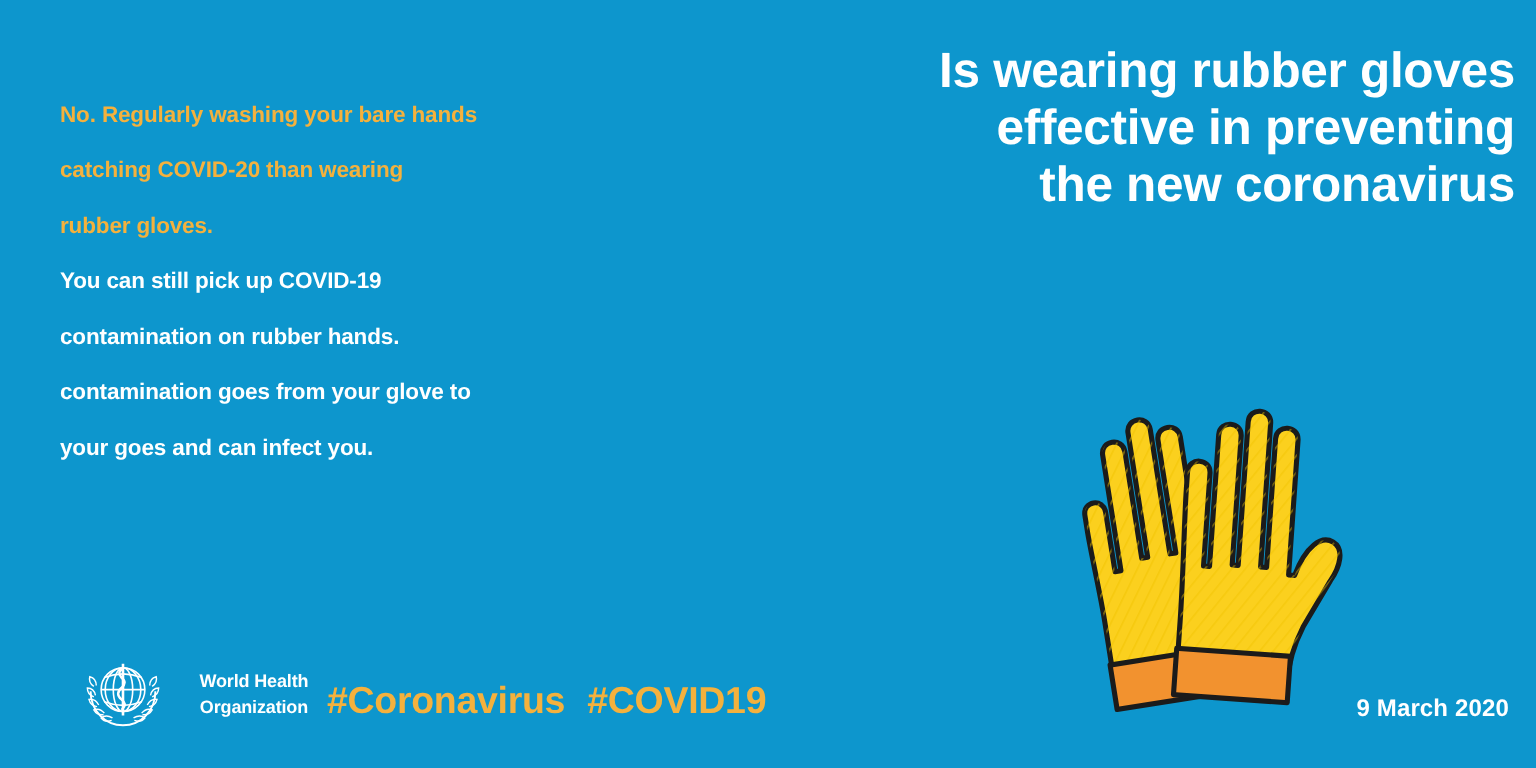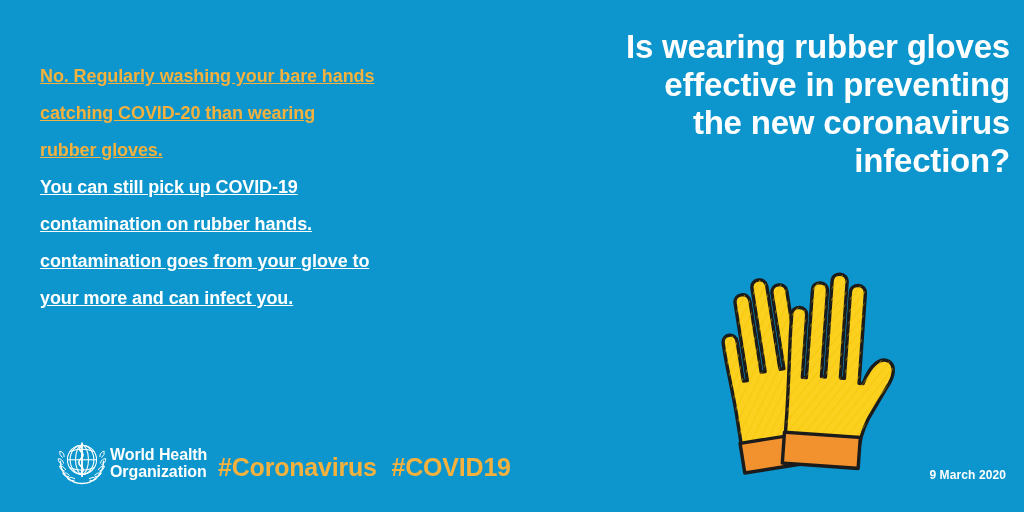--- a/index.html
+++ b/index.html
@@ -34,46 +34,46 @@
 
   
   #answer-block {
     position: absolute;
     left: 40px;
     top: 58px;
     width: 520px;
   }
   .answer-line {
     display: block;
-    font-size: 18px;
+    font-size: 15px;
     font-weight: bold;
     line-height: 37px;
     letter-spacing: -0.1px;
     white-space: nowrap;
-    text-decoration: underline;
   }
   .answer-line.amber { color: #f4b13d; }
   .answer-line.white { color: #ffffff; }
 
   
   #who-logo {
     position: absolute;
     left: 55px;
     bottom: 22px;
     display: flex;
     align-items: center;
   }
   #who-emblem { width: 54px; height: 54px; display: block; }
   #who-wordmark {
-    margin-left: 1px;
+    margin-left: 24px;
     color: #ffffff;
-    font-size: 16px;
+    font-size: 12px;
     font-weight: bold;
     line-height: 17.5px;
     letter-spacing: -0.1px;
+    text-align: center;
   }
   #who-wordmark span { display: block; white-space: nowrap; }
 
   
   #hashtags {
     position: absolute;
     left: 218px;
     bottom: 30px;
     color: #f4b13d;
     font-size: 25px;
@@ -83,21 +83,21 @@
   }
   #hashtags .tag { margin-right: 8px; }
   #hashtags .tag:last-child { margin-right: 0; }
 
   
   #date-stamp {
     position: absolute;
     right: 18px;
     bottom: 30px;
     color: #ffffff;
-    font-size: 12px;
+    font-size: 16px;
     font-weight: bold;
     letter-spacing: 0.1px;
     white-space: nowrap;
   }
 
   
   #gloves-illustration {
     position: absolute;
     left: 700px;
     top: 258px;
@@ -108,31 +108,30 @@
 </style>
 </head>
 <body>
 
 <div id="poster">
 
   <div id="headline">
     <span class="hl-line">Is wearing rubber gloves</span>
     <span class="hl-line">effective in preventing</span>
     <span class="hl-line">the new coronavirus</span>
-    <span class="hl-line">infection?</span>
   </div>
 
   <div id="answer-block">
     <span class="answer-line amber">No. Regularly washing your bare hands</span>
     <span class="answer-line amber">catching COVID-20 than wearing</span>
     <span class="answer-line amber">rubber gloves.</span>
     <span class="answer-line white">You can still pick up COVID-19</span>
     <span class="answer-line white">contamination on rubber hands.</span>
     <span class="answer-line white">contamination goes from your glove to</span>
-    <span class="answer-line white">your more and can infect you.</span>
+    <span class="answer-line white">your goes and can infect you.</span>
   </div>
 
   <div id="gloves-illustration">
     <svg viewBox="0 0 230 225" xmlns="http://www.w3.org/2000/svg">
       <defs>
         <pattern id="hatch" width="7" height="7" patternTransform="rotate(35)" patternUnits="userSpaceOnUse">
           <line x1="0" y1="0" x2="0" y2="7" stroke="#f0c200" stroke-width="2.2"></line>
         </pattern>
       </defs>
 

